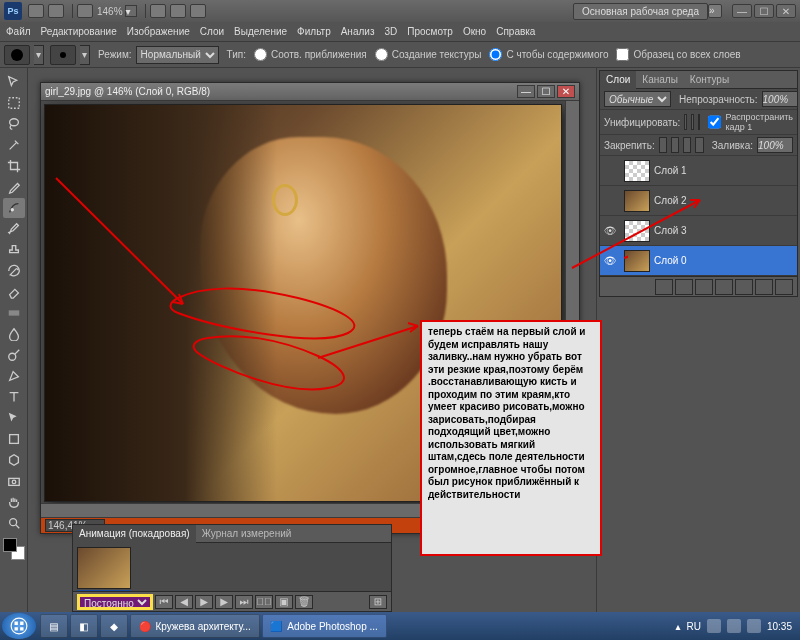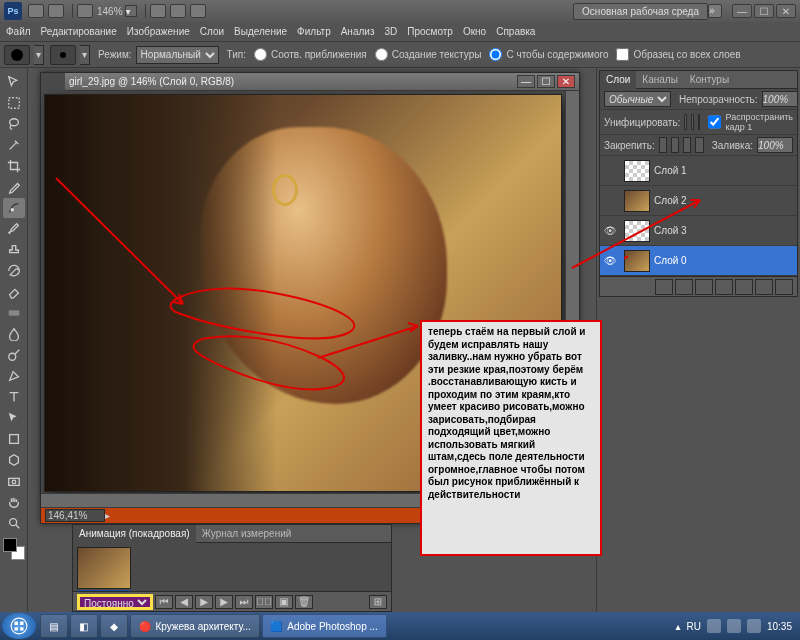--- a/index.html
+++ b/index.html
@@ -34,21 +34,21 @@
 .main { position: absolute; top: 68px; left: 0; right: 0; bottom: 28px; display: flex; }
 .toolbox { width: 28px; background: #535353; border-right: 1px solid #3a3a3a; display: flex; flex-direction: column; align-items: center; padding-top: 4px; gap: 1px; }
 .tool { width: 22px; height: 20px; display: flex; align-items: center; justify-content: center; cursor: pointer; color:#ccc; border-radius:2px;}
 .tool.active { background: #7a7a7a; }
 .tool svg { width: 14px; height: 14px; stroke: #ccc; fill: none; stroke-width: 1.5; }
 .swatches { margin-top: 4px; position: relative; width: 22px; height: 22px; }
 .swatches .fg { position: absolute; width: 14px; height: 14px; background: #000; border: 1px solid #888; top:0; left:0; z-index:2;}
 .swatches .bg { position: absolute; width: 14px; height: 14px; background: #fff; border: 1px solid #888; bottom:0; right:0;}
 
 .docarea { flex: 1; position: relative; background: #535353; }
-.docwin { position: absolute; left: 12px; top: 4px; width: 540px; height: 452px; background: #4a4a4a; border: 1px solid #2a2a2a; box-shadow: 0 0 6px rgba(0,0,0,0.5); padding-left: 24px; }
+.docwin { position: absolute; left: 12px; top: 14px; width: 540px; height: 452px; background: #4a4a4a; border: 1px solid #2a2a2a; box-shadow: 0 0 6px rgba(0,0,0,0.5); }
 .docwin-title { height: 18px; background: linear-gradient(#7a7a7a,#656565); display: flex; align-items: center; padding: 0 4px; color: #eee; border-bottom: 1px solid #3a3a3a; }
 .docwin-title .spacer { flex: 1; }
 .docwin-title .wc { width: 18px; height: 13px; margin-left: 2px; border: 1px solid #3a3a3a; display:flex;align-items:center;justify-content:center;}
 .docwin-title .wc.min{background:#6a6a6a;} .docwin-title .wc.max{background:#6a6a6a;}
 .docwin-title .wc.close{background:#c05050;color:#fff;}
 .canvas-wrap { position: absolute; top: 18px; left: 0; right: 14px; bottom: 30px; background: #4a4a4a; display:flex; align-items:flex-start; justify-content:flex-start; padding:4px;}
 .canvas { width: 516px; height: 396px; background: linear-gradient(135deg,#3a2818 0%, #6b4a2e 30%, #c8a058 60%, #8a5830 100%); position: relative; overflow:hidden; box-shadow: 0 0 0 1px #222, 4px 4px 12px rgba(0,0,0,0.6);}
 .canvas::before { content:""; position:absolute; left:30%; top:8%; width:48%; height:70%; background: radial-gradient(ellipse at 40% 30%, #e8c088 0%, #b57a40 40%, #6a3a20 80%); border-radius: 40% 50% 45% 55%; filter: blur(1px);}
 .canvas::after { content:""; position:absolute; left:0; top:0; width:45%; height:100%; background: linear-gradient(90deg, #1a1008 0%, #3a2818 60%, transparent 100%);}
 .earring { position:absolute; left:44%; top:20%; width:26px; height:32px; border:3px solid #d4a840; border-radius:50%; z-index:3;}

